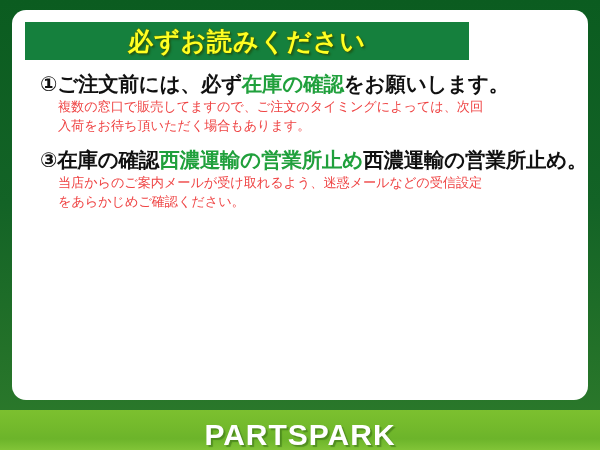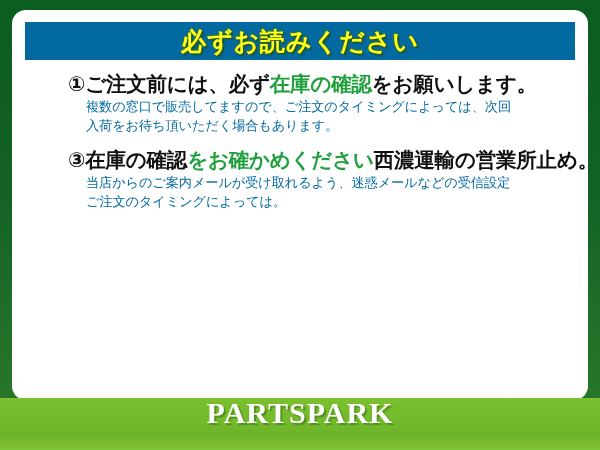--- a/index.html
+++ b/index.html
@@ -31,23 +31,23 @@
     border-radius: 14px;
     box-sizing: border-box;
     overflow: hidden;
   }
 
   
   .header-band {
     position: absolute;
     left: 13px;
     top: 12px;
-    width: 550px;
+    width: 444px;
     height: 38px;
-    background: #0369a1;
+    background: #15803d;
     display: flex;
     align-items: center;
     justify-content: center;
   }
   .header-title {
     color: #ffff22;
     font-size: 25px;
     font-weight: bold;
     letter-spacing: 1px;
     line-height: 1;
@@ -61,37 +61,36 @@
 
   
   .content {
     position: absolute;
     left: 0;
     top: 58px;
     width: 576px;
   }
 
   .item {
-    padding: 0 10px 0 8px;
-    margin-left: 48px;
+    padding: 0 10px 0 28px;
   }
   .item-heading {
     font-size: 20.5px;
     font-weight: bold;
     color: #111111;
     line-height: 1.16;
     letter-spacing: -0.2px;
     white-space: nowrap;
   }
   .hl {
     color: #20a03c;
   }
   .item-body {
     font-size: 13.2px;
-    color: #0369a1;
+    color: #ef4444;
     line-height: 1.42;
     margin-top: 2px;
     padding-left: 18px;
     letter-spacing: -0.1px;
     white-space: pre-line;
   }
 
   .item-1 { margin-top: 4px; }
   .item-2 { margin-top: 13px; }
   .item-3 { margin-top: 13px; }
@@ -99,26 +98,25 @@
   .heading-line2 {
     padding-left: 19px;
   }
 
   
   .footer {
     position: absolute;
     left: 0;
     bottom: 0;
     width: 600px;
-    height: 52px;
+    height: 40px;
     background: linear-gradient(180deg, #7cc02f 0%, #74ba2c 40%, #6cb42a 72%, #81c437 100%);
     display: flex;
-    align-items: flex-start;
+    align-items: flex-end;
     justify-content: center;
-    font-family: Liberation Serif, serif;
   }
   .logo-text {
     color: #ffffff;
     font-size: 30px;
     font-weight: bold;
     letter-spacing: 1px;
     line-height: 1;
     text-shadow: 2px 2px 1px rgba(40,90,15,.45);
   }
 </style>
@@ -136,23 +134,23 @@
     <div class="content">
 
       <div class="item item-1">
         <div class="item-heading"><span>①</span><span>ご注文前には、必ず</span><span class="hl">在庫の確認</span><span>をお願いします。</span></div>
         <div class="item-body">複数の窓口で販売してますので、ご注文のタイミングによっては、次回
 入荷をお待ち頂いただく場合もあります。</div>
       </div>
 
 
       <div class="item item-3">
-        <div class="item-heading"><span>③</span><span>在庫の確認</span><span class="hl">をお確かめください</span><span>西濃運輸の営業所止め。</span></div>
+        <div class="item-heading"><span>③</span><span>在庫の確認</span><span class="hl">西濃運輸の営業所止め</span><span>西濃運輸の営業所止め。</span></div>
         <div class="item-body">当店からのご案内メールが受け取れるよう、迷惑メールなどの受信設定
-ご注文のタイミングによっては。</div>
+をあらかじめご確認ください。</div>
       </div>
 
     </div>
   </div>
 
   <div class="footer">
     <div class="logo-text">PARTSPARK</div>
   </div>
 
 </div>

